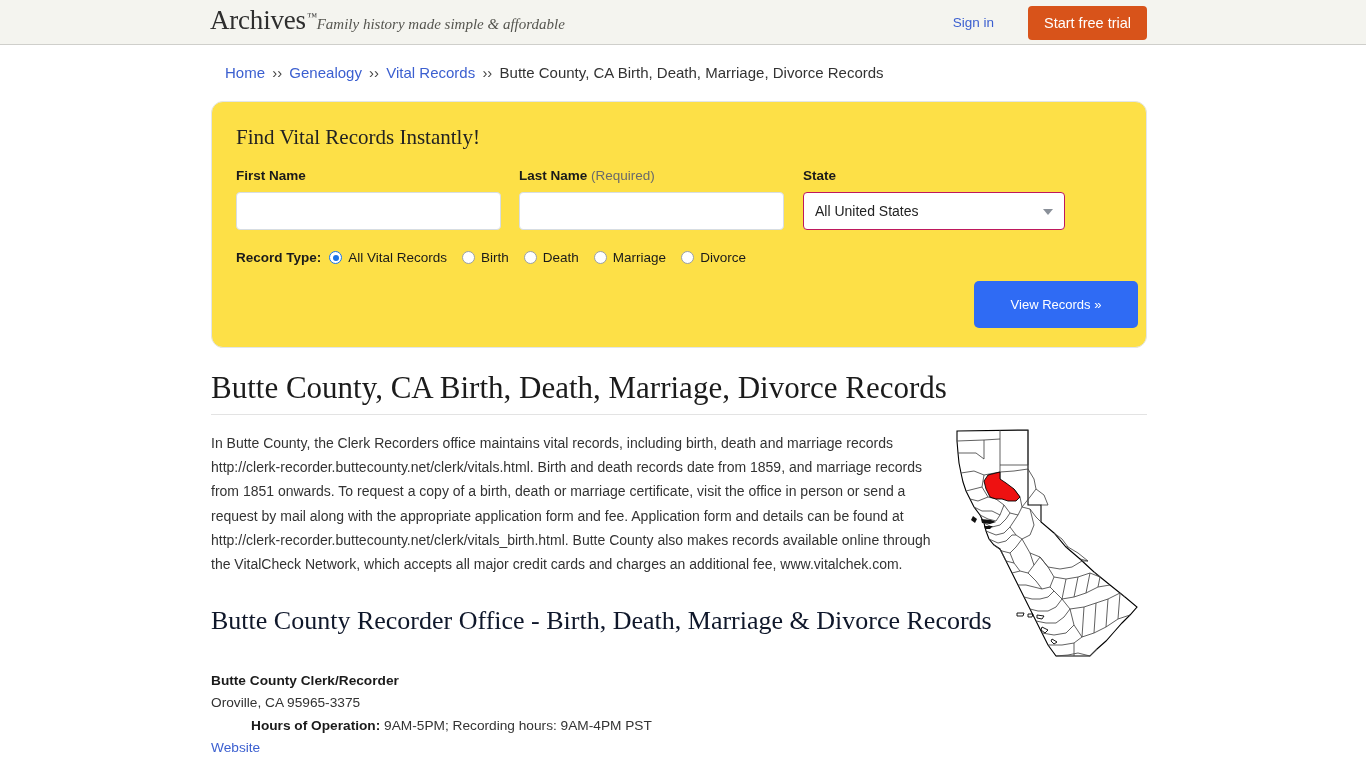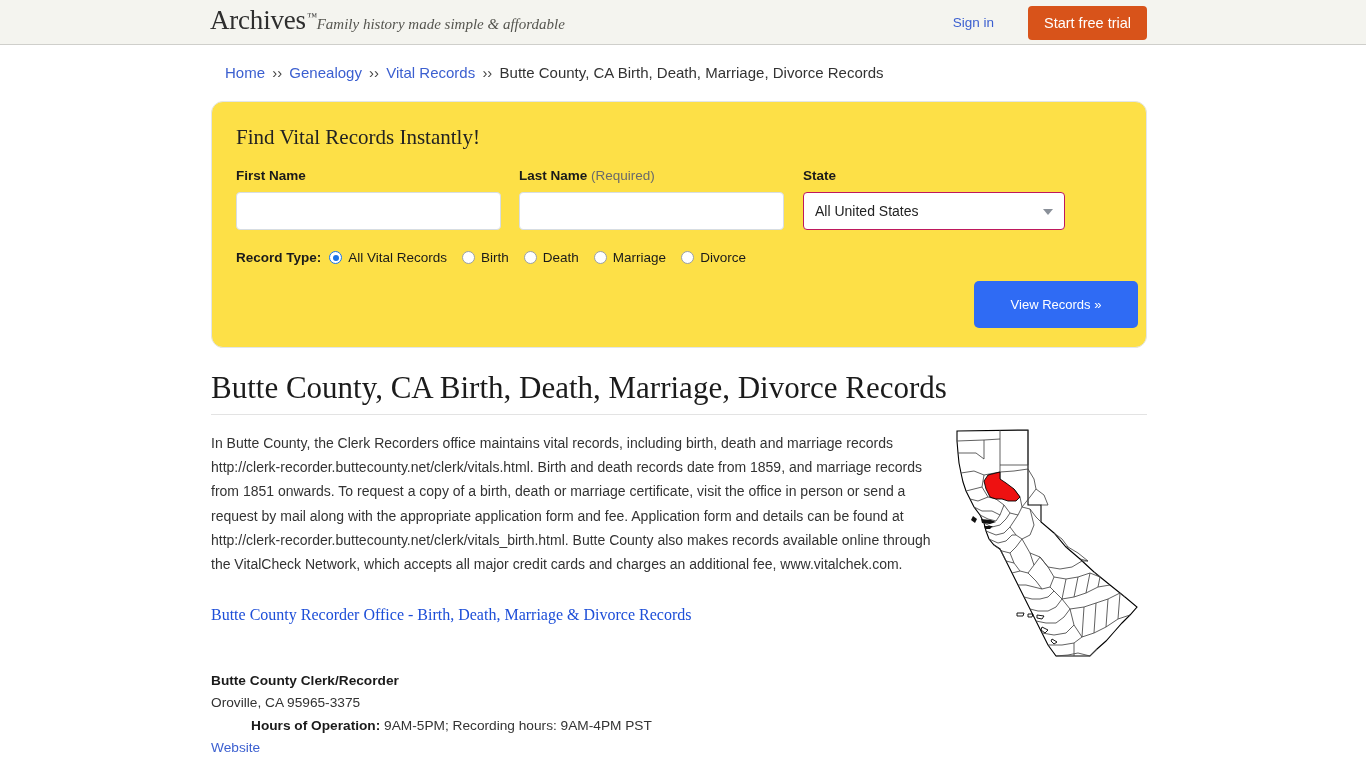--- a/index.html
+++ b/index.html
@@ -223,22 +223,22 @@
     font-size: 14px;
     line-height: 24.2px;
     color: #333333;
     margin: 0;
   }
 
   .section-sub {
     position: absolute;
     left: 211px; top: 606px;
     font-family: "Liberation Serif", serif;
-    font-size: 16px;
-    color: #1d4ed8;
+    font-size: 26px;
+    color: #0f172a;
     font-weight: normal;
     margin: 0;
     white-space: nowrap;
   }
 
   .address-block {
     position: absolute;
     left: 211px; top: 670px;
     font-size: 13.7px;
     line-height: 22.3px;

